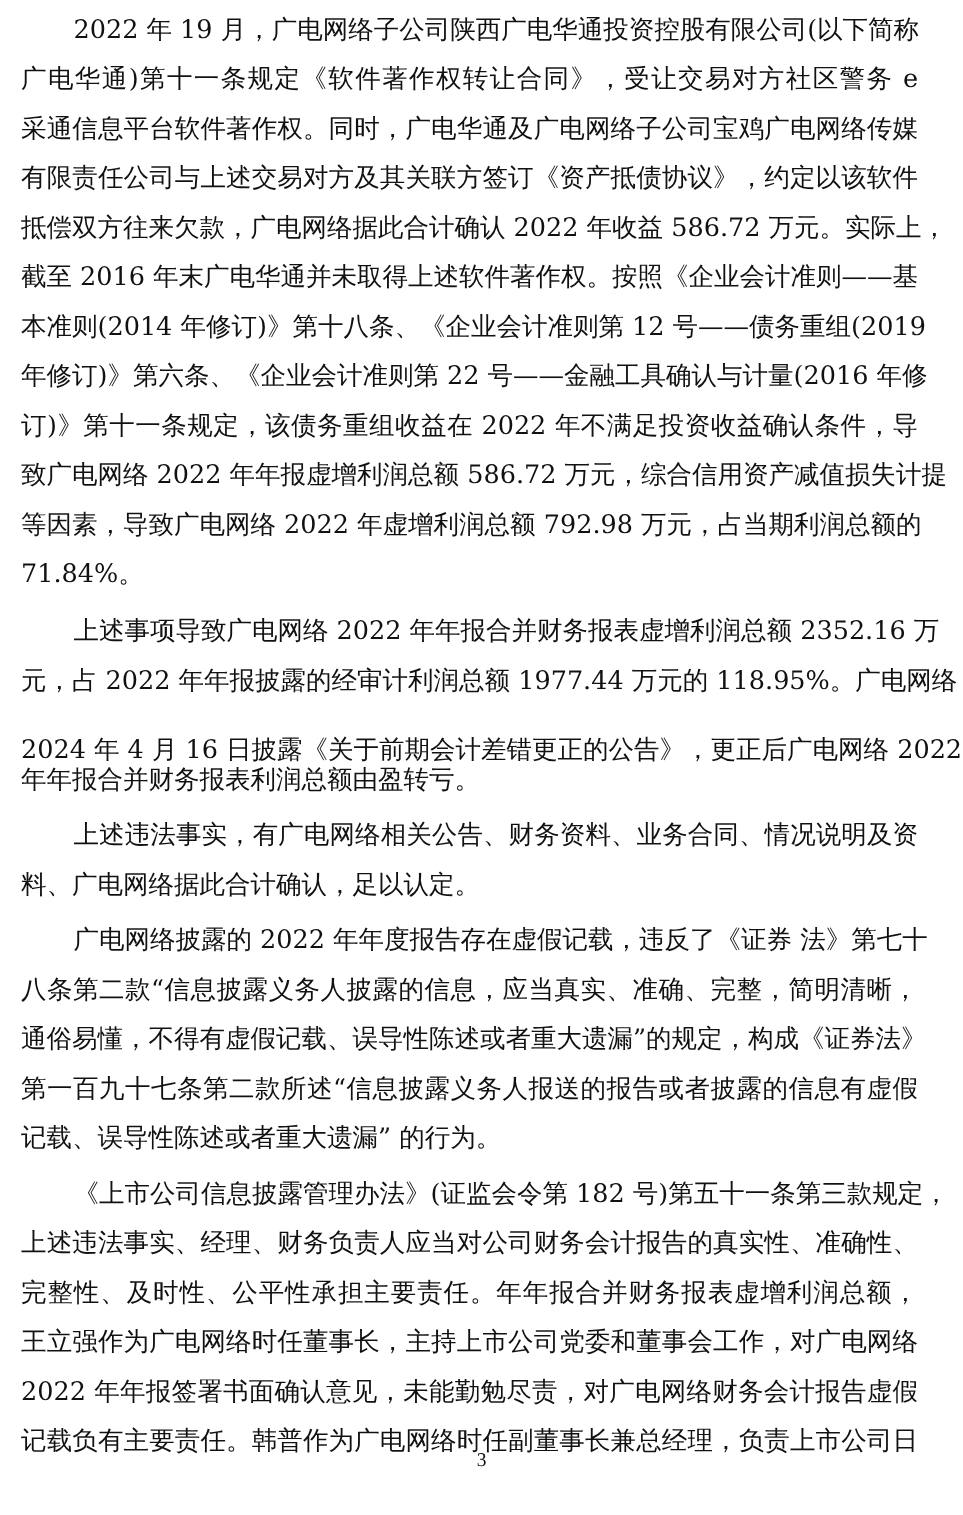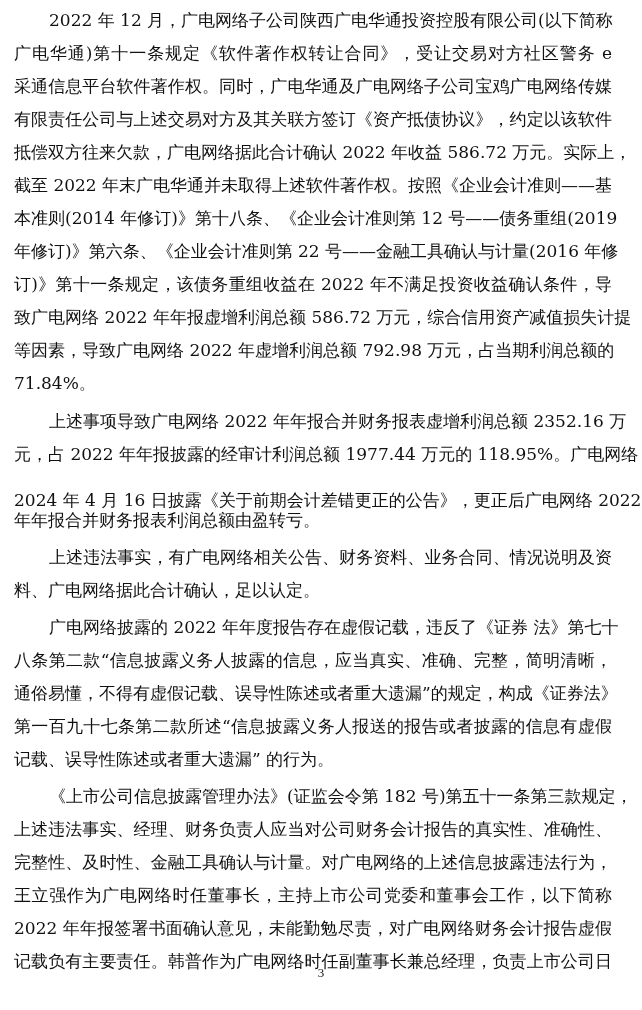--- a/index.html
+++ b/index.html
@@ -12,26 +12,26 @@
   .indent { left: 35px; width: 563px; }
   .pagenum { position: absolute; left: 0; width: 642px; top: 965px; text-align: center;
              font-size: 13px; font-family: "Liberation Serif", serif; }
 </style>
 </head>
 <body>
 
 <div class="page">
 
   <div>
-    <div class="line indent justify" style="top:0px">2022 年 12 月，广电网络子公司陕西广电华通投资控股有限公司(以下简称</div>
+    <div class="line indent justify" style="top:0px">2022 年 19 月，广电网络子公司陕西广电华通投资控股有限公司(以下简称</div>
     <div class="line justify" style="top:33px">广电华通)第十一条规定《软件著作权转让合同》，受让交易对方社区警务 e</div>
     <div class="line justify" style="top:66px">采通信息平台软件著作权。同时，广电华通及广电网络子公司宝鸡广电网络传媒</div>
     <div class="line justify" style="top:99px">有限责任公司与上述交易对方及其关联方签订《资产抵债协议》，约定以该软件</div>
     <div class="line justify" style="top:132px">抵偿双方往来欠款，广电网络据此合计确认 2022 年收益 586.72 万元。实际上，</div>
-    <div class="line justify" style="top:165px">截至 2022 年末广电华通并未取得上述软件著作权。按照《企业会计准则——基</div>
+    <div class="line justify" style="top:165px">截至 2016 年末广电华通并未取得上述软件著作权。按照《企业会计准则——基</div>
     <div class="line justify" style="top:198px">本准则(2014 年修订)》第十八条、《企业会计准则第 12 号——债务重组(2019</div>
     <div class="line justify" style="top:231px">年修订)》第六条、《企业会计准则第 22 号——金融工具确认与计量(2016 年修</div>
     <div class="line justify" style="top:264px">订)》第十一条规定，该债务重组收益在 2022 年不满足投资收益确认条件，导</div>
     <div class="line justify" style="top:297px">致广电网络 2022 年年报虚增利润总额 586.72 万元，综合信用资产减值损失计提</div>
     <div class="line justify" style="top:330px">等因素，导致广电网络 2022 年虚增利润总额 792.98 万元，占当期利润总额的</div>
     <div class="line" style="top:363px">71.84%。</div>
   </div>
 
   <div>
     <div class="line indent justify" style="top:401px">上述事项导致广电网络 2022 年年报合并财务报表虚增利润总额 2352.16 万</div>
@@ -49,20 +49,20 @@
     <div class="line indent justify" style="top:607px">广电网络披露的 2022 年年度报告存在虚假记载，违反了《证券 法》第七十</div>
     <div class="line justify" style="top:640px">八条第二款“信息披露义务人披露的信息，应当真实、准确、完整，简明清晰，</div>
     <div class="line justify" style="top:673px">通俗易懂，不得有虚假记载、误导性陈述或者重大遗漏”的规定，构成《证券法》</div>
     <div class="line justify" style="top:706px">第一百九十七条第二款所述“信息披露义务人报送的报告或者披露的信息有虚假</div>
     <div class="line" style="top:739px">记载、误导性陈述或者重大遗漏” 的行为。</div>
   </div>
 
   <div>
     <div class="line indent justify" style="top:776px">《上市公司信息披露管理办法》(证监会令第 182 号)第五十一条第三款规定，</div>
     <div class="line justify" style="top:809px">上述违法事实、经理、财务负责人应当对公司财务会计报告的真实性、准确性、</div>
-    <div class="line justify" style="top:842px">完整性、及时性、金融工具确认与计量。对广电网络的上述信息披露违法行为，</div>
-    <div class="line justify" style="top:875px">王立强作为广电网络时任董事长，主持上市公司党委和董事会工作，以下简称</div>
+    <div class="line justify" style="top:842px">完整性、及时性、公平性承担主要责任。年年报合并财务报表虚增利润总额，</div>
+    <div class="line justify" style="top:875px">王立强作为广电网络时任董事长，主持上市公司党委和董事会工作，对广电网络</div>
     <div class="line justify" style="top:908px">2022 年年报签署书面确认意见，未能勤勉尽责，对广电网络财务会计报告虚假</div>
     <div class="line justify" style="top:941px">记载负有主要责任。韩普作为广电网络时任副董事长兼总经理，负责上市公司日</div>
   </div>
 </div>
 
 <div class="pagenum">3</div>
 
 </body></html>

